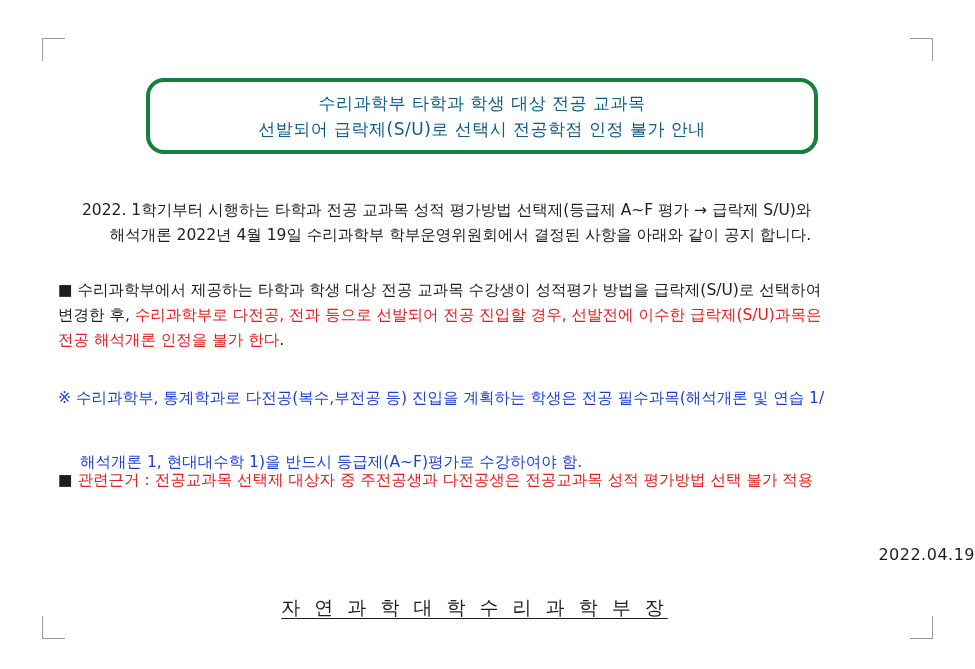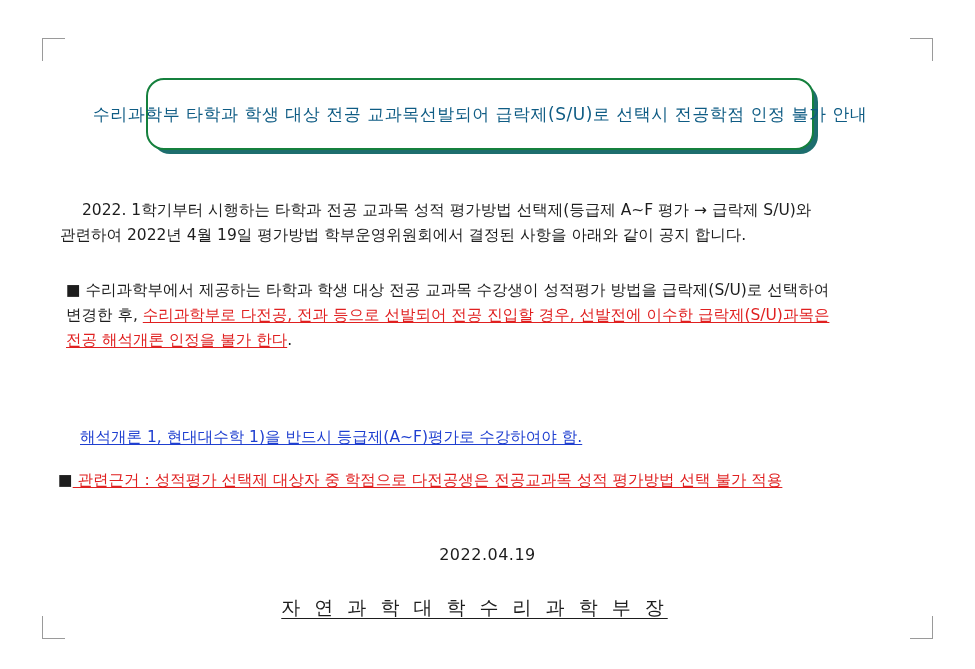--- a/index.html
+++ b/index.html
@@ -52,64 +52,64 @@
     height: 70px;
     border-radius: 18px;
     background: #1d6e6e;
   }
   .title-box {
     position: absolute;
     left: 0;
     top: 0;
     width: 664px;
     height: 68px;
-    border: 2px solid #15803d;
+    border: 4px solid #15803d;
     border-radius: 18px;
     background: #ffffff;
     display: flex;
-    flex-direction: row;
+    flex-direction: column;
     align-items: center;
     justify-content: center;
   }
   .title-line {
     color: #0f5c84;
     font-size: 17px;
     letter-spacing: 0.5px;
     line-height: 1.55;
     white-space: nowrap;
   }
 
   
   .para {
     position: absolute;
     font-size: 15.5px;
     line-height: 1.62;
     white-space: nowrap;
   }
-  .p-intro   { left: 60px; top: 198px; color: #1d1d1d; }
+  .p-intro   { left: 60px; top: 198px; color: #1d1d1d; text-align: right; }
   .p-intro .indent { padding-left: 22px; display: inline-block; }
 
-  .p-item1   { left: 58px; top: 278px; color: #1d1d1d; margin-left: 8px; }
+  .p-item1   { left: 58px; top: 278px; color: #1d1d1d; }
   .p-item2   { left: 58px; top: 386px; color: #1f3fd0; }
   .p-item3   { left: 58px; top: 468px; color: #1d1d1d; }
 
   .red  { color: #e02020; }
   .blue { color: #1f3fd0; }
   .dark { color: #1d1d1d; }
-  .uline { text-decoration: underline; text-underline-offset: 2px; }
+  .uline { text-underline-offset: 2px; }
 
   .line { display: block; }
   .pad2 { padding-left: 22px; margin-top: 39px; }
 
   .date {
     position: absolute;
     left: 0;
     top: 545px;
     width: 975px;
-    text-align: center;
+    text-align: right;
     font-size: 16px;
     color: #1d1d1d;
     letter-spacing: 0.5px;
   }
   .signer {
     position: absolute;
     left: 0;
     top: 595px;
     width: 949px;
     text-align: center;
@@ -133,33 +133,34 @@
   <div class="title-wrap">
     <div class="title-shadow"></div>
     <div class="title-box">
       <div class="title-line">수리과학부 타학과 학생 대상 전공 교과목</div>
       <div class="title-line">선발되어 급락제(S/U)로 선택시 전공학점 인정 불가 안내</div>
     </div>
   </div>
 
   <div class="para p-intro">
     <span class="line indent">2022. 1학기부터 시행하는 타학과 전공 교과목 성적 평가방법 선택제(등급제 A~F 평가 → 급락제 S/U)와</span>
-    <span class="line">관련하여 2022년 4월 19일 평가방법 학부운영위원회에서 결정된 사항을 아래와 같이 공지 합니다.</span>
+    <span class="line">해석개론 2022년 4월 19일 수리과학부 학부운영위원회에서 결정된 사항을 아래와 같이 공지 합니다.</span>
   </div>
 
   <div class="para p-item1">
     <span class="line"><span class="dark">■</span><span class="dark"> 수리과학부에서 제공하는 타학과 학생 대상 전공 교과목 수강생이 성적평가 방법을 급락제(S/U)로 선택하여</span></span>
     <span class="line"><span class="dark">변경한 후, </span><span class="red uline">수리과학부로 다전공, 전과 등으로 선발되어 전공 진입할 경우, 선발전에 이수한 급락제(S/U)과목은</span></span>
     <span class="line"><span class="red uline">전공 해석개론 인정을 불가 한다</span><span class="dark">.</span></span>
   </div>
 
   <div class="para p-item2">
+    <span class="line"><span class="blue">※</span><span class="blue uline"> 수리과학부, 통계학과로 다전공(복수,부전공 등) 진입을 계획하는 학생은 전공 필수과목(해석개론 및 연습 1/</span></span>
     <span class="line pad2"><span class="blue uline">해석개론 1, 현대대수학 1)을  반드시 등급제(A~F)평가로 수강하여야 함.</span></span>
   </div>
 
   <div class="para p-item3">
-    <span class="line"><span class="dark">■</span><span class="red uline"> 관련근거 : 성적평가 선택제 대상자 중 학점으로 다전공생은 전공교과목 성적 평가방법 선택 불가 적용</span></span>
+    <span class="line"><span class="dark">■</span><span class="red uline"> 관련근거 : 전공교과목 선택제 대상자 중 주전공생과 다전공생은 전공교과목 성적 평가방법 선택 불가 적용</span></span>
   </div>
 
   <div class="date">2022.04.19</div>
   <div class="signer">자 연 과 학 대 학  수 리 과 학 부 장</div>
 
 </div>
 
 </body></html>

